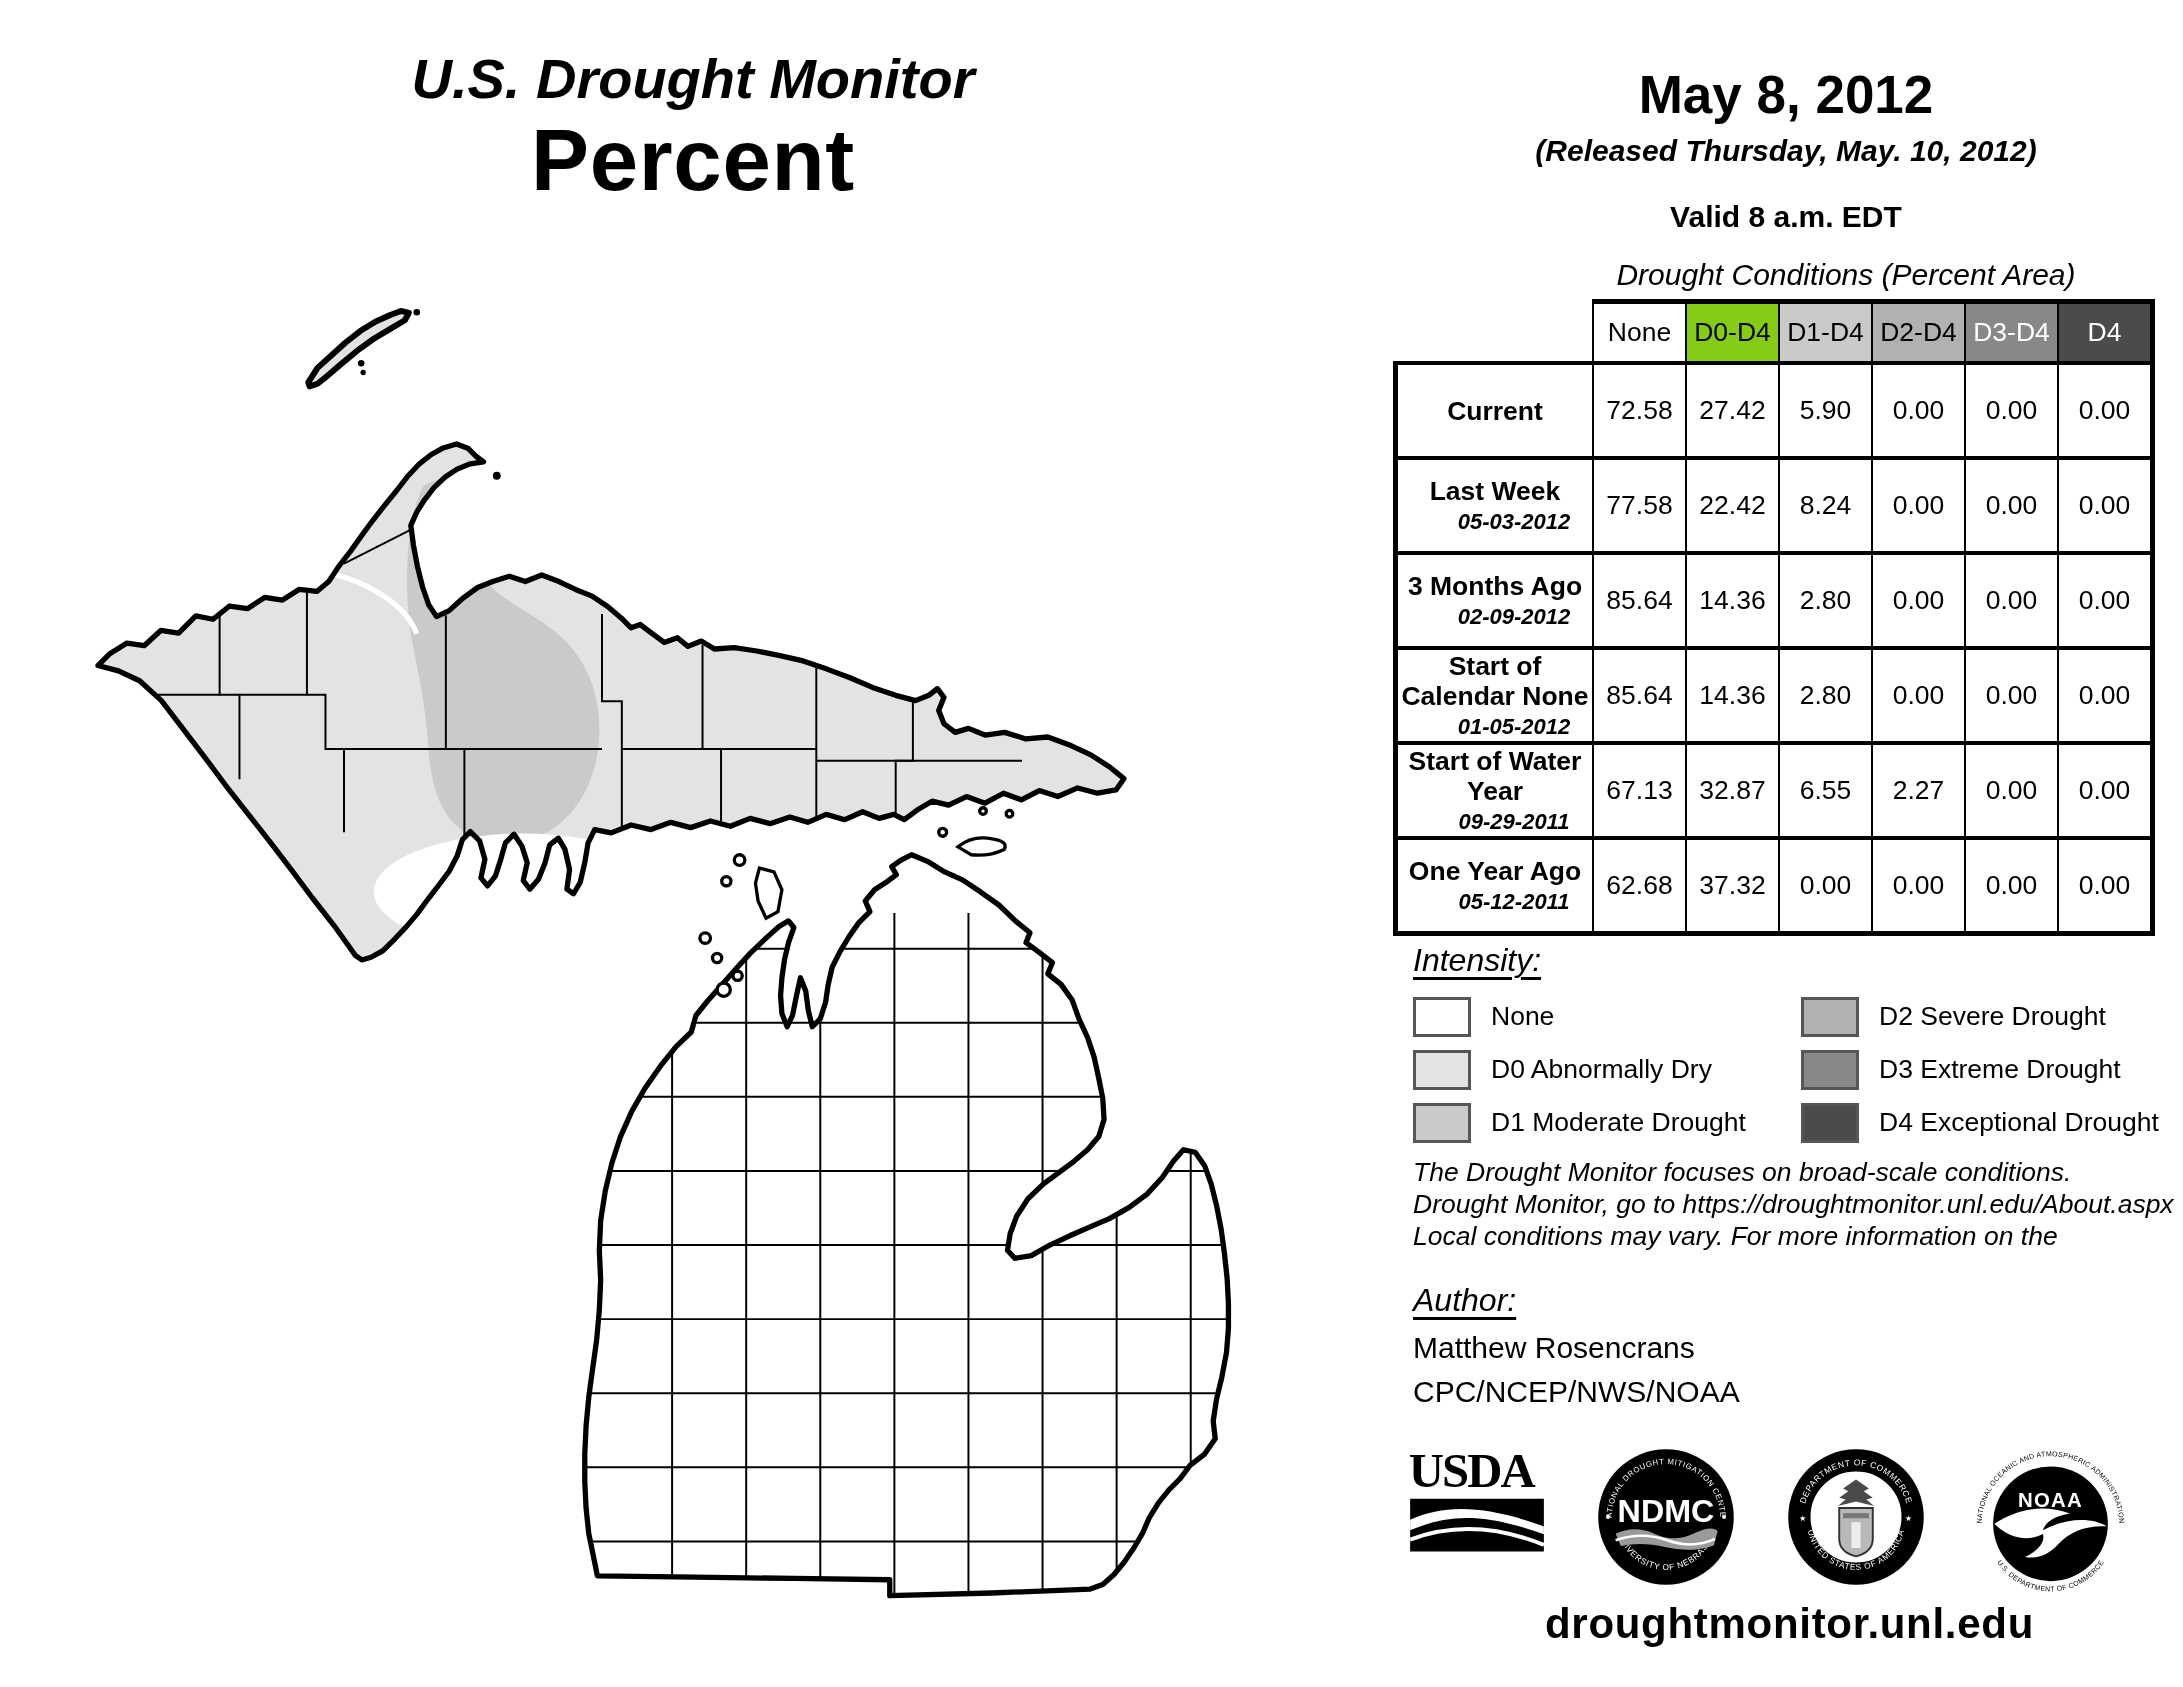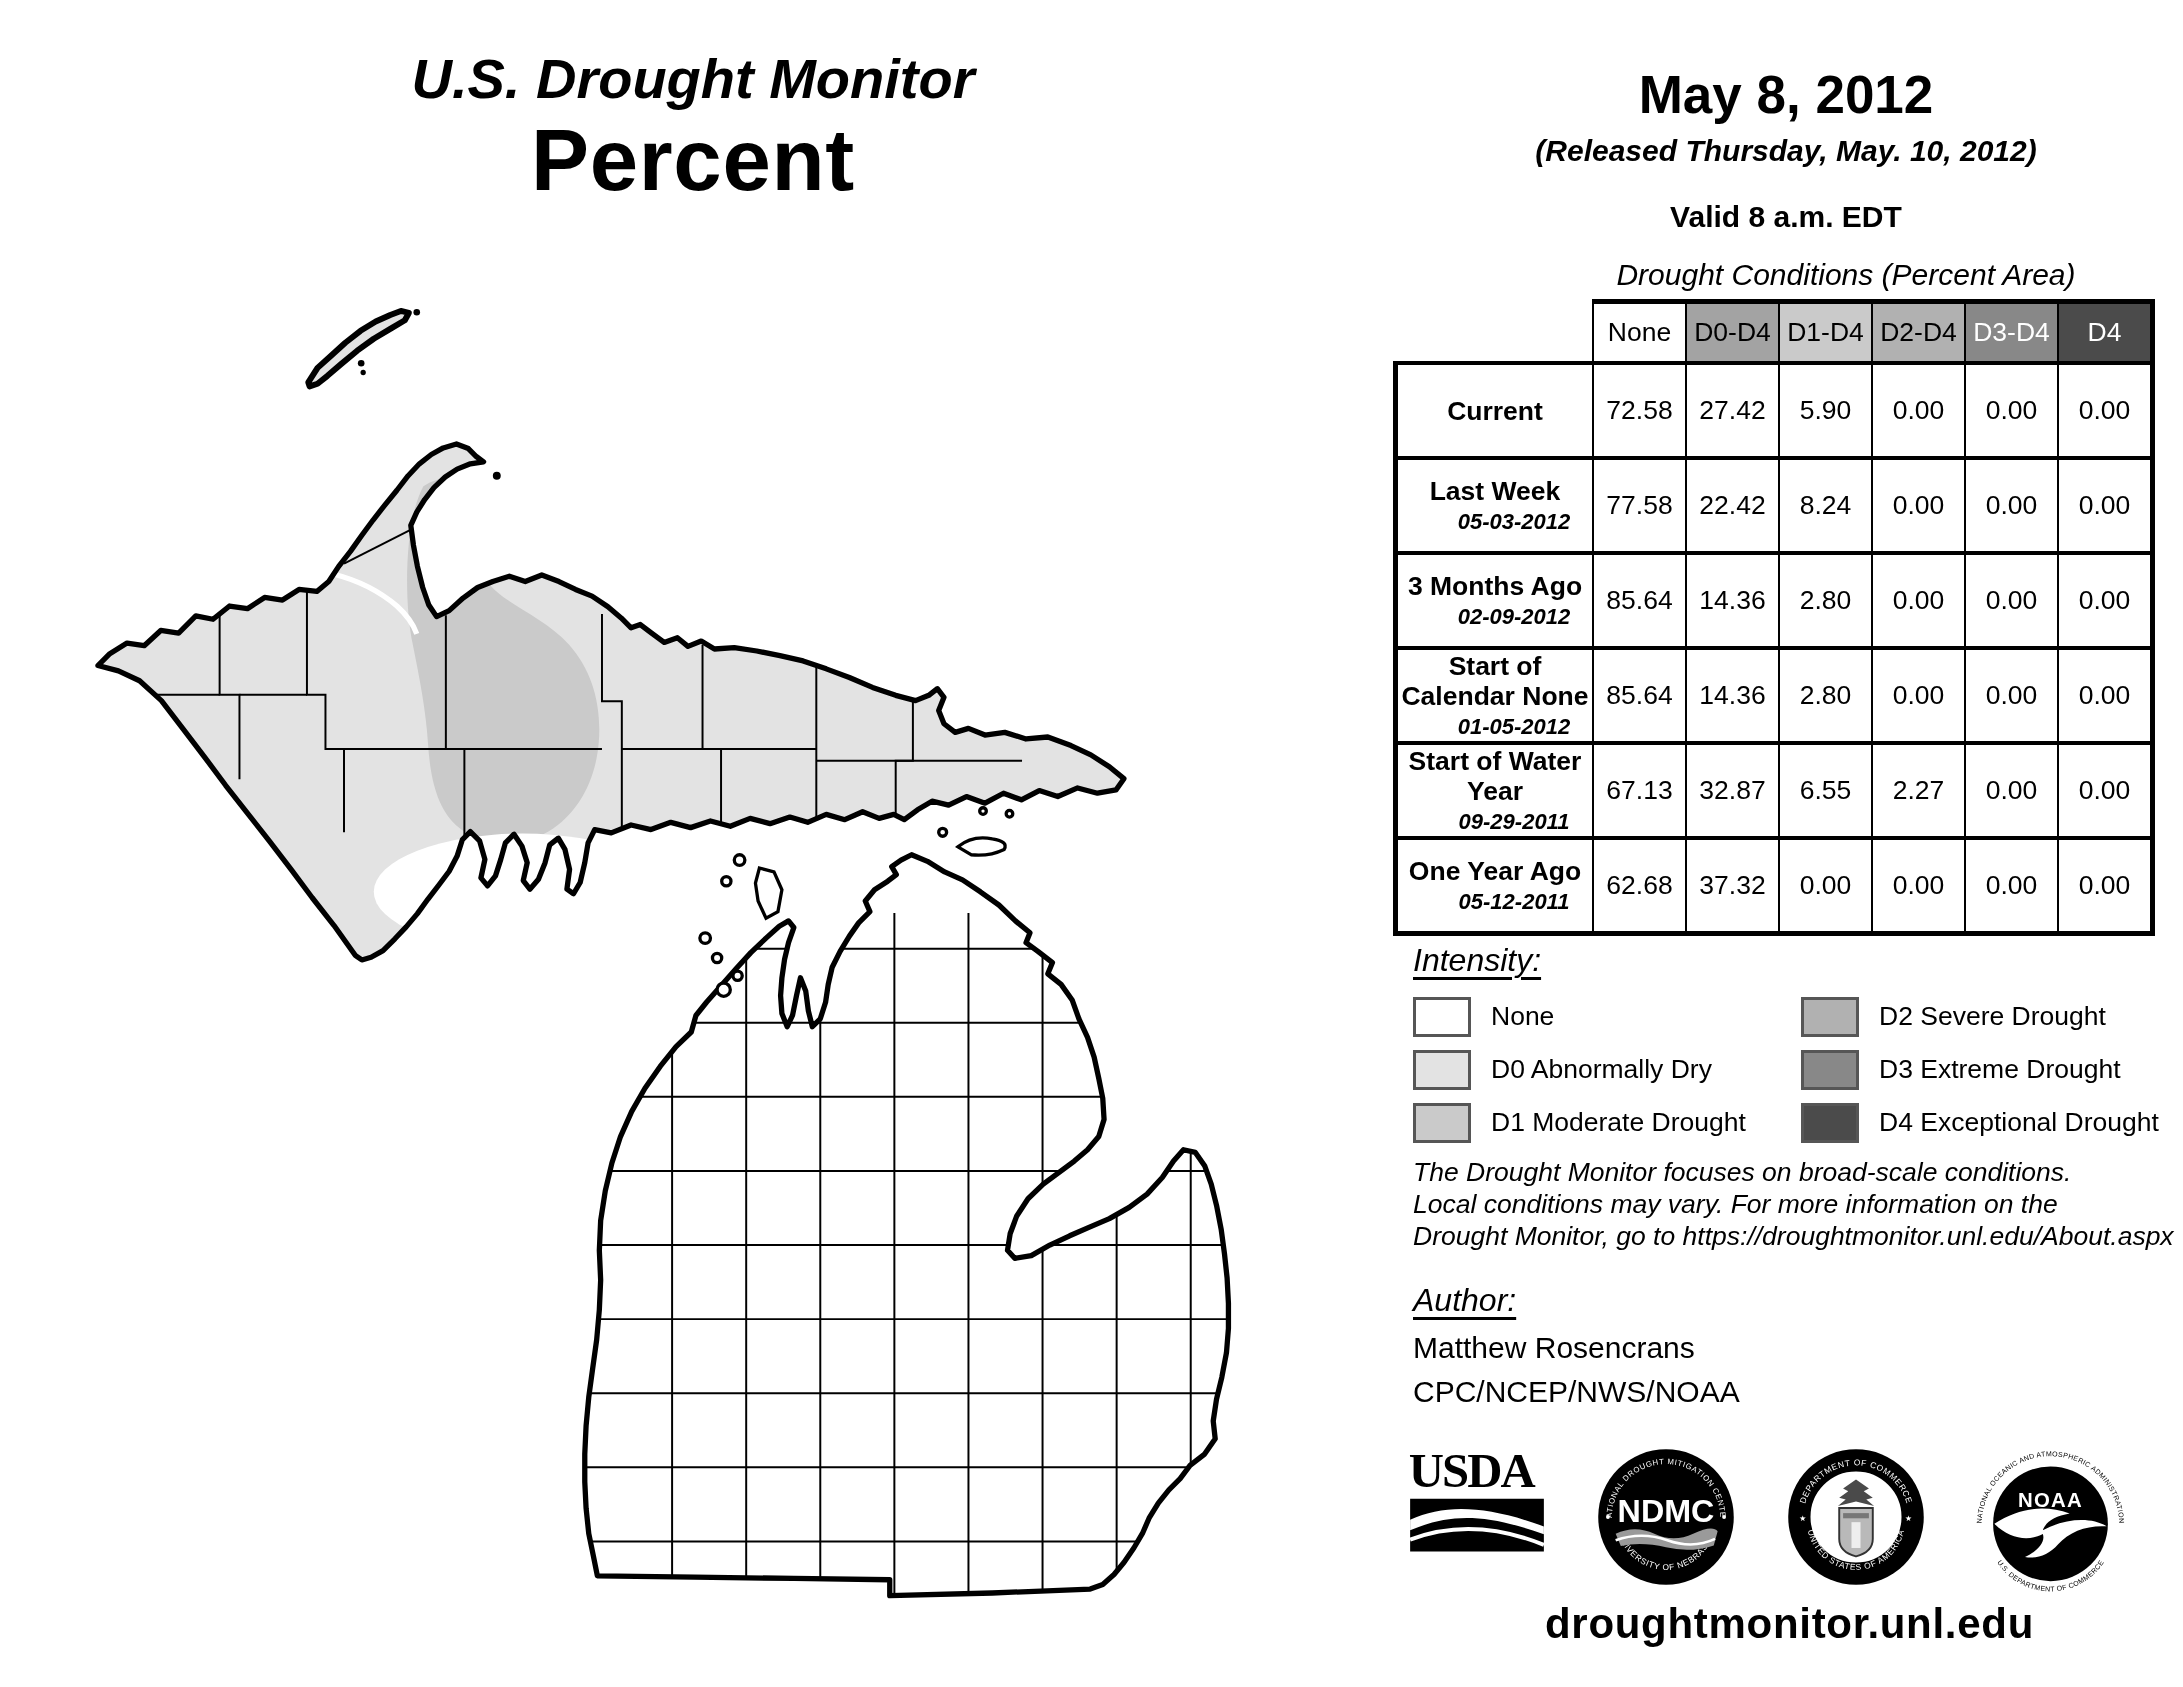--- a/index.html
+++ b/index.html
@@ -24,21 +24,21 @@
     font-weight:normal;font-size:26.5px;width:91px;height:57px;text-align:center;vertical-align:middle;}
   .dm th.ghost{border:none;background:#fff;width:194px;}
   .dm td{border:2px solid #000;border-top:4px solid #000;border-bottom:4px solid #000;
     text-align:center;vertical-align:middle;font-size:26.5px;height:91px;background:#fff;}
   .dm td.rowlabel{width:194px;border-left:5.3px solid #000;}
   .dm tr th:last-child,.dm tr td:last-child{border-right:5.3px solid #000;}
   .dm tbody tr:last-child td{border-bottom:5.3px solid #000;}
   .dm td.val{width:91px;}
   .rl{font-weight:bold;font-size:26.5px;line-height:30px;}
   .rd{font-style:italic;font-weight:bold;font-size:22px;margin-top:3.3px;padding-left:38px;}
-  .col-none{background:#ffffff;} .col-d0{background:#a3a3a3;} .col-d1{background:#cacaca;}
+  .col-none{background:#ffffff;} .col-d0{background:#84cc16;} .col-d1{background:#cacaca;}
   .col-d2{background:#b1b1b1;} .col-d3{background:#888888;color:#fff;} .col-d4{background:#4b4b4b;color:#fff;}
   
   .intensity-head{position:absolute;left:1413px;top:942px;font-size:32px;font-style:italic;
     text-decoration:underline;text-decoration-thickness:2.6px;text-underline-offset:6px;}
   .legend{position:absolute;left:1413px;top:990px;display:grid;
     grid-template-columns:388px auto;grid-template-rows:repeat(3,53px);grid-auto-flow:column;}
   .legend-item{display:flex;align-items:center;}
   .swatch{width:58px;height:40px;border:3.3px solid #565656;margin-right:20px;box-sizing:border-box;flex:none;}
   .sw-none{background:#ffffff;} .sw-d0{background:#e3e3e3;} .sw-d1{background:#cacaca;}
   .sw-d2{background:#b1b1b1;} .sw-d3{background:#888888;} .sw-d4{background:#4b4b4b;}
@@ -272,22 +272,22 @@
     <span class="legend-label">D3 Extreme Drought</span>
   </div>
   <div class="legend-item">
     <span class="swatch sw-d4"></span>
     <span class="legend-label">D4 Exceptional Drought</span>
   </div>
 </div>
 
 <div class="disclaimer">
   <div>The Drought Monitor focuses on broad-scale conditions.</div>
+  <div>Drought Monitor, go to https://droughtmonitor.unl.edu/About.aspx</div>
   <div>Local conditions may vary. For more information on the</div>
-  <div>Drought Monitor, go to https://droughtmonitor.unl.edu/About.aspx</div>
 </div>
 
 <div class="author-head">Author:</div>
 <div class="author-name">Matthew Rosencrans</div>
 <div class="author-org">CPC/NCEP/NWS/NOAA</div>
 
 <div class="logos">
 
   <svg width="142" height="112" viewBox="0 0 215 170">
     <text class="usda-word" x="4" y="62" font-size="74" letter-spacing="-3" fill="#000">USDA</text>

